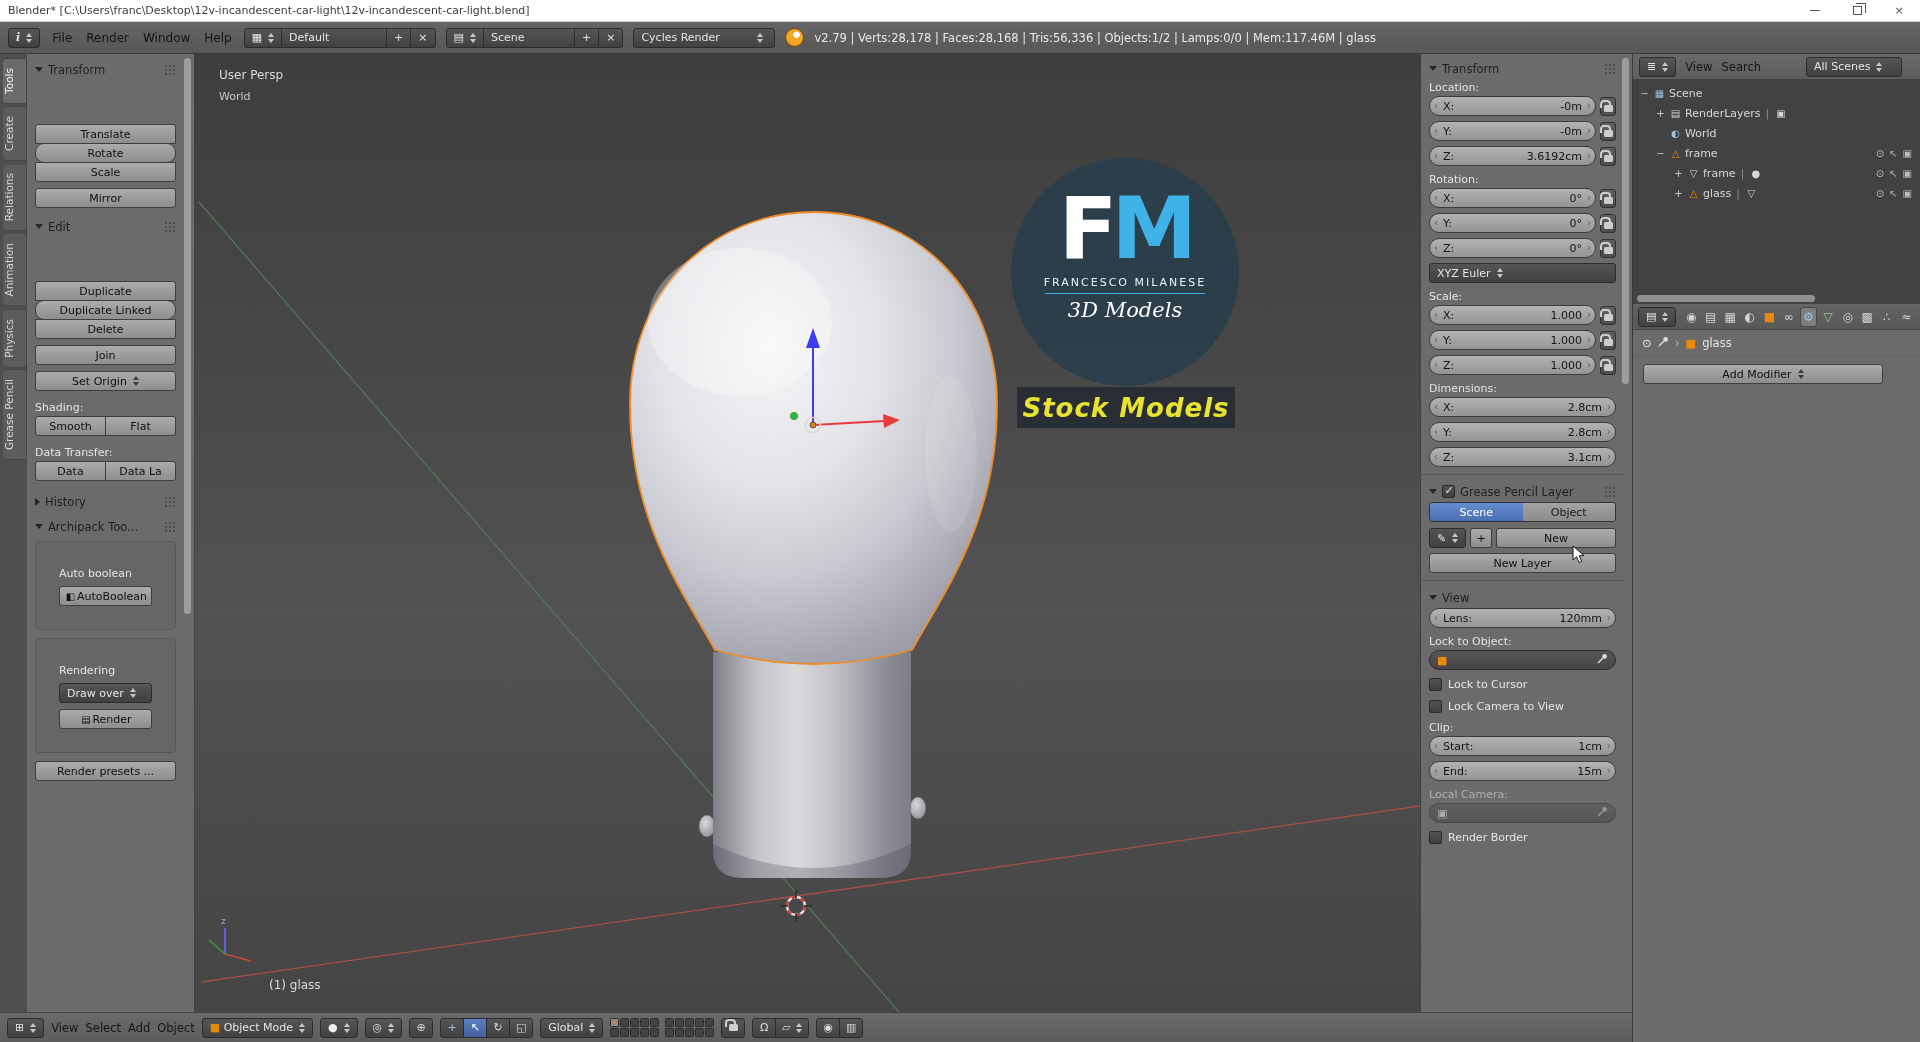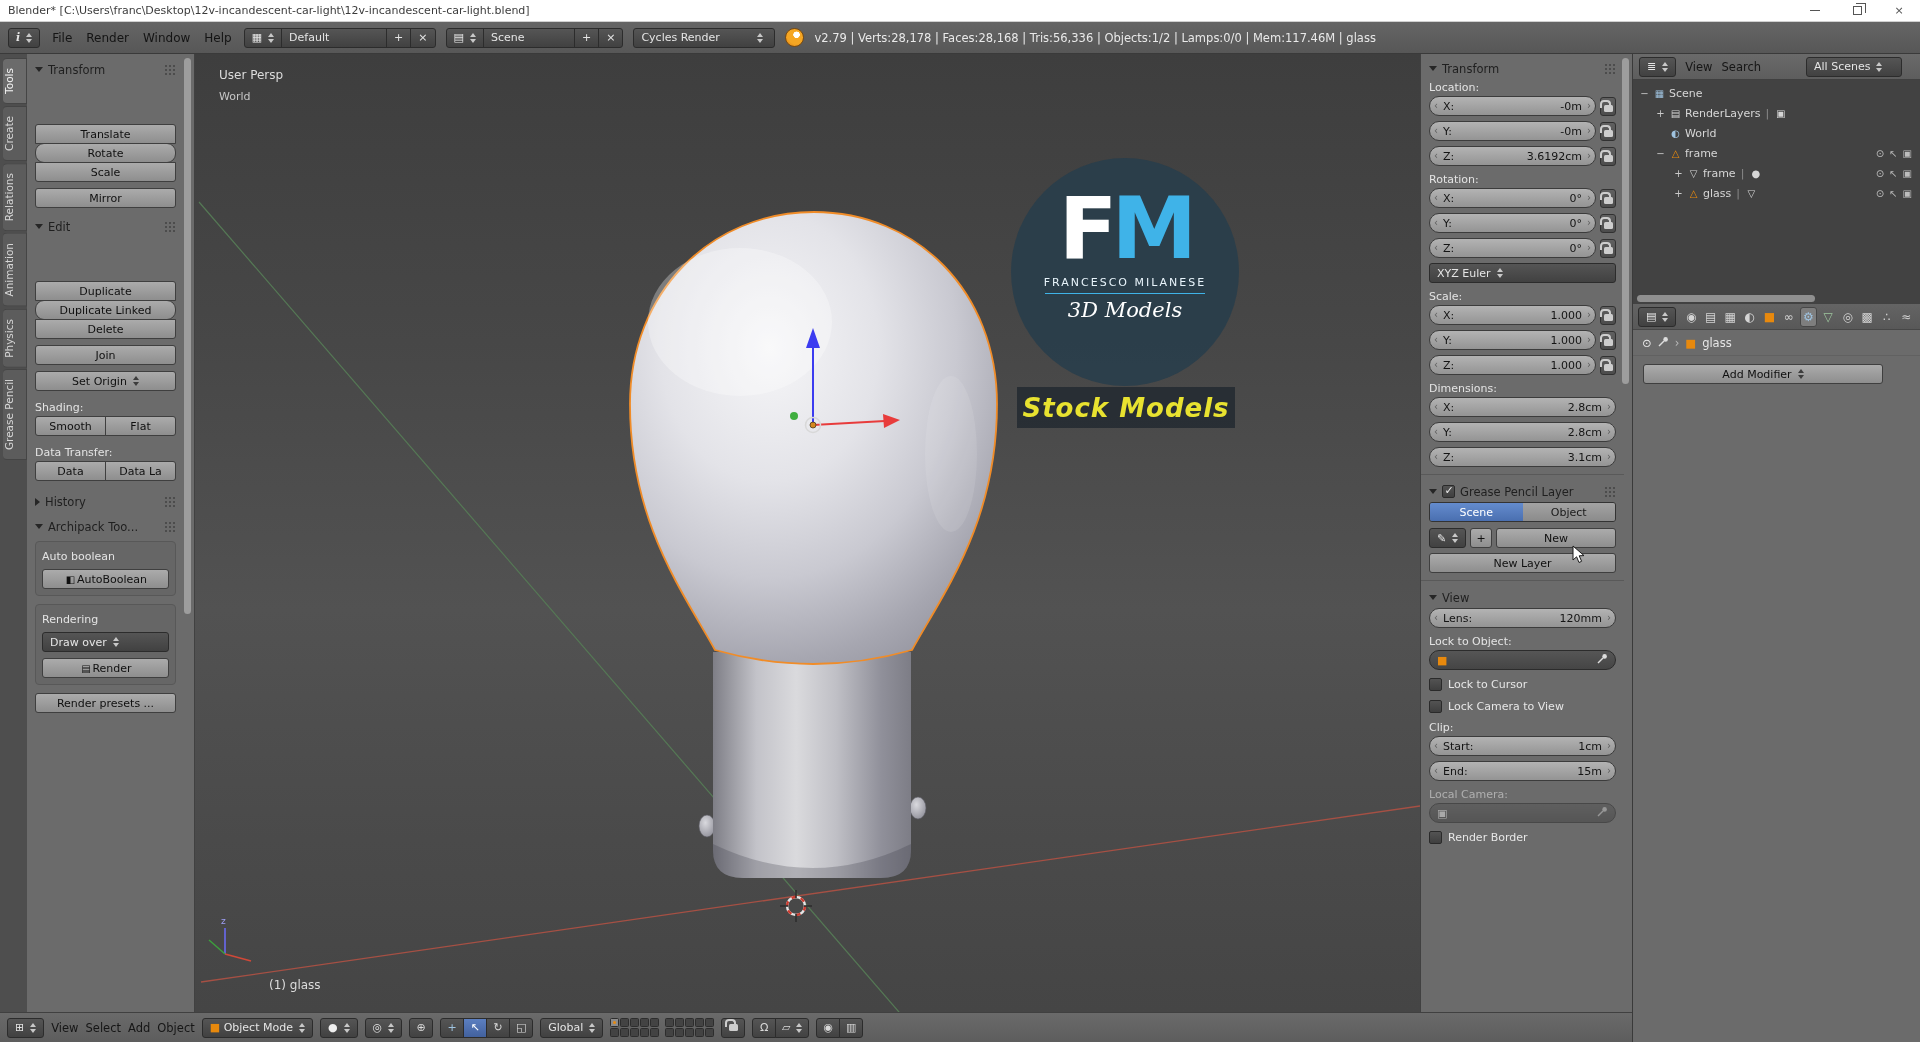--- a/index.html
+++ b/index.html
@@ -65,21 +65,21 @@
   .vstack { display:flex; flex-direction:column;margin-top:44px; }
   .vstack .btn { border-radius:9px; margin-top:-1px; }
   .vstack .btn:first-child { border-radius:3px 3px 0 0; margin-top:0; }
   .vstack .btn:last-child { border-radius:0 0 3px 3px; }
   .hpair { display:flex; }
   .hpair .btn { flex:1; border-radius:0; margin-left:-1px; }
   .hpair .btn:first-child { border-radius:3px 0 0 3px; margin-left:0; }
   .hpair .btn:last-child { border-radius:0 3px 3px 0; }
   .wlab { color:#e4e4e4; font-size:11px; height:17px; display:flex; align-items:center; white-space:nowrap; }
   .sp4 { height:4px; } .sp6 { height:6px; } .sp8 { height:8px; } .sp10 { height:10px; }
-  .subbox { border:1px solid #585858; border-radius:4px; padding:6px; background:rgba(0,0,0,0.04); }
+  .subbox { border:1px solid #585858; border-radius:4px; padding:23px; background:rgba(0,0,0,0.04); }
   .vscroll { position:absolute; width:7px; border-radius:4px; background:#9d9d9d; right:3px; }
   .ts-scroll { top:4px; height:58%; }
   .np-scroll { top:4px; height:34%; }
 
   
   .viewport { flex:1; position:relative; min-width:0; overflow:hidden;
     background:linear-gradient(180deg,#3e3e3e 0%,#474747 30%,#525252 58%,#4a4a4a 82%,#454545 100%); }
   .vp-svg { position:absolute; inset:0; width:100%; height:100%; }
   .vp-text { position:absolute; color:#dcdcdc; font-size:12px; white-space:nowrap; }
   .fm-logo { position:absolute; left:816px; top:104px; width:228px; height:228px; border-radius:50%;

